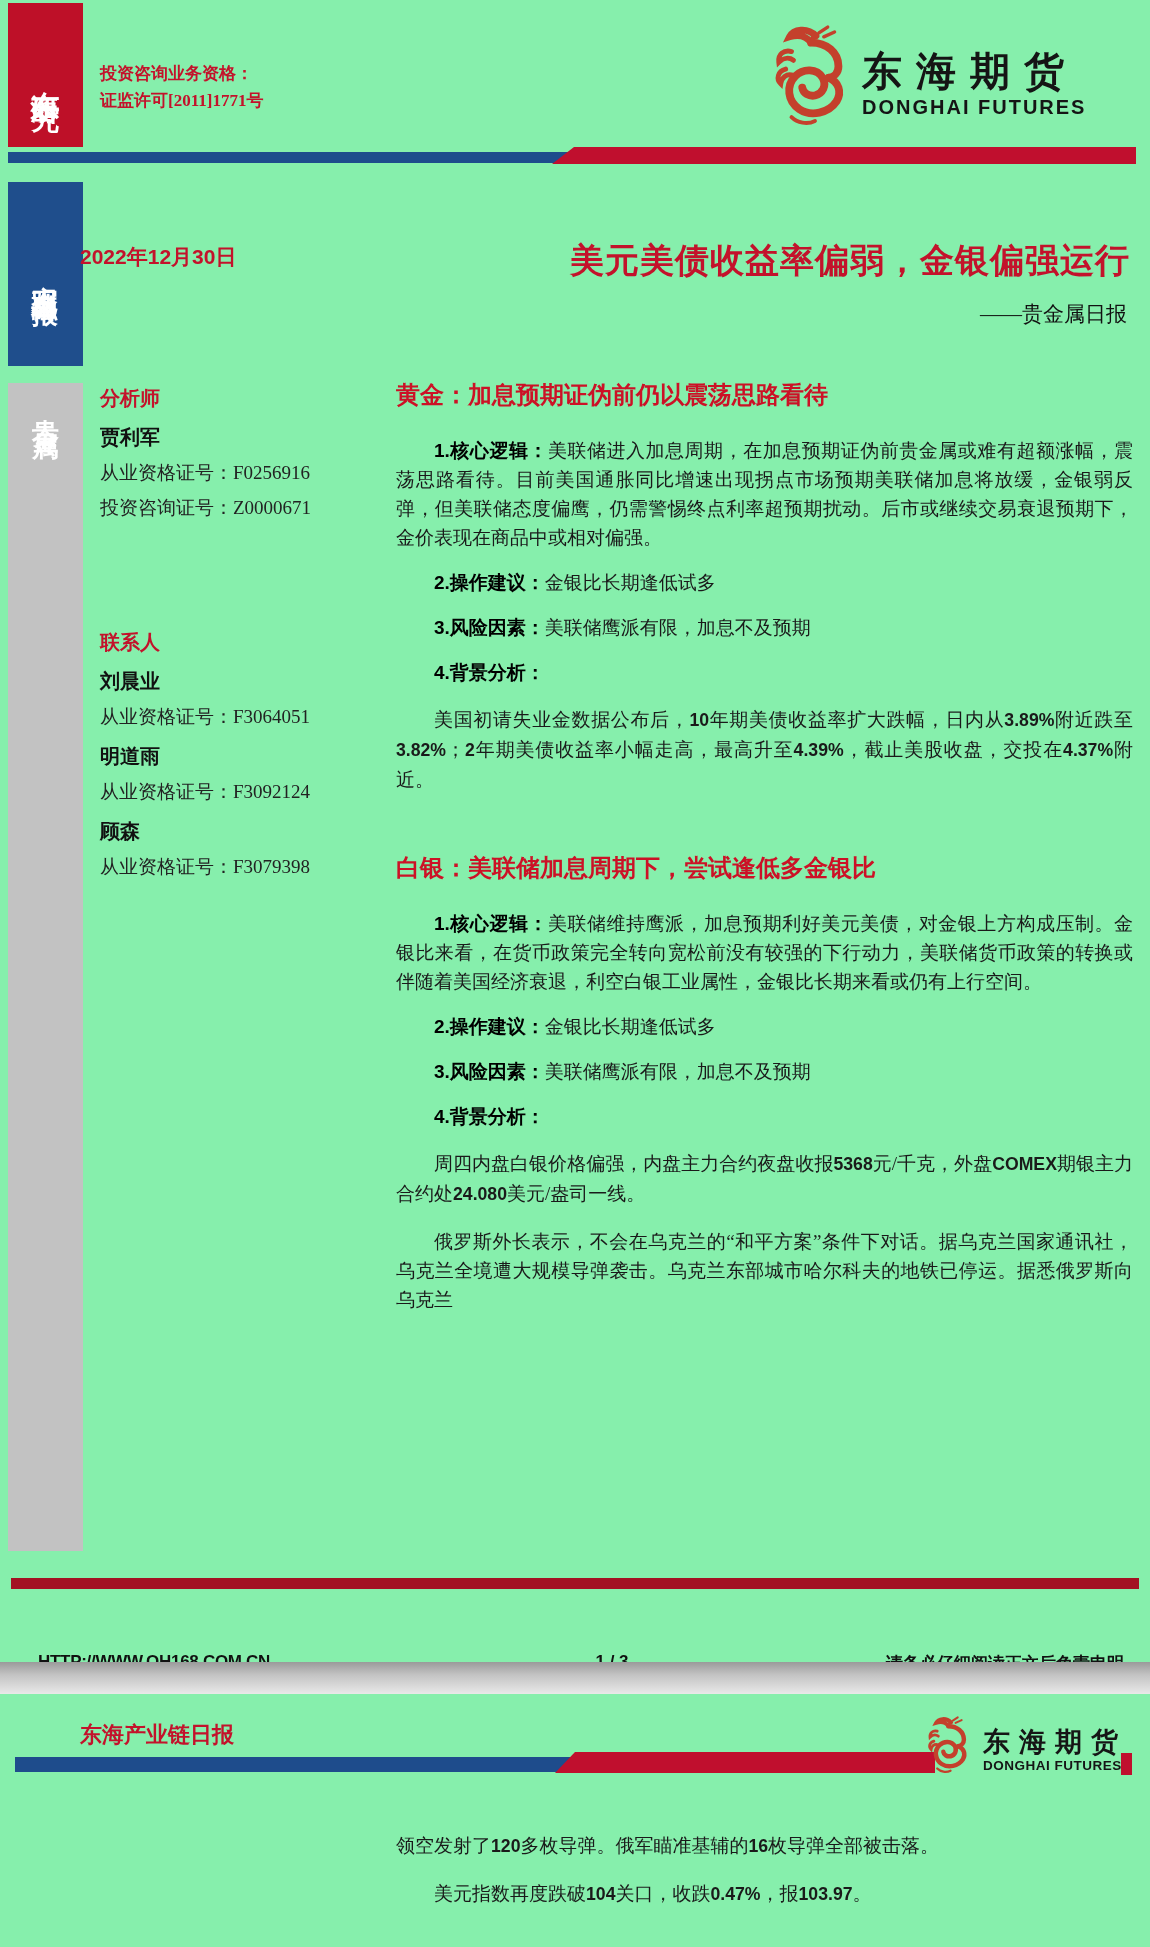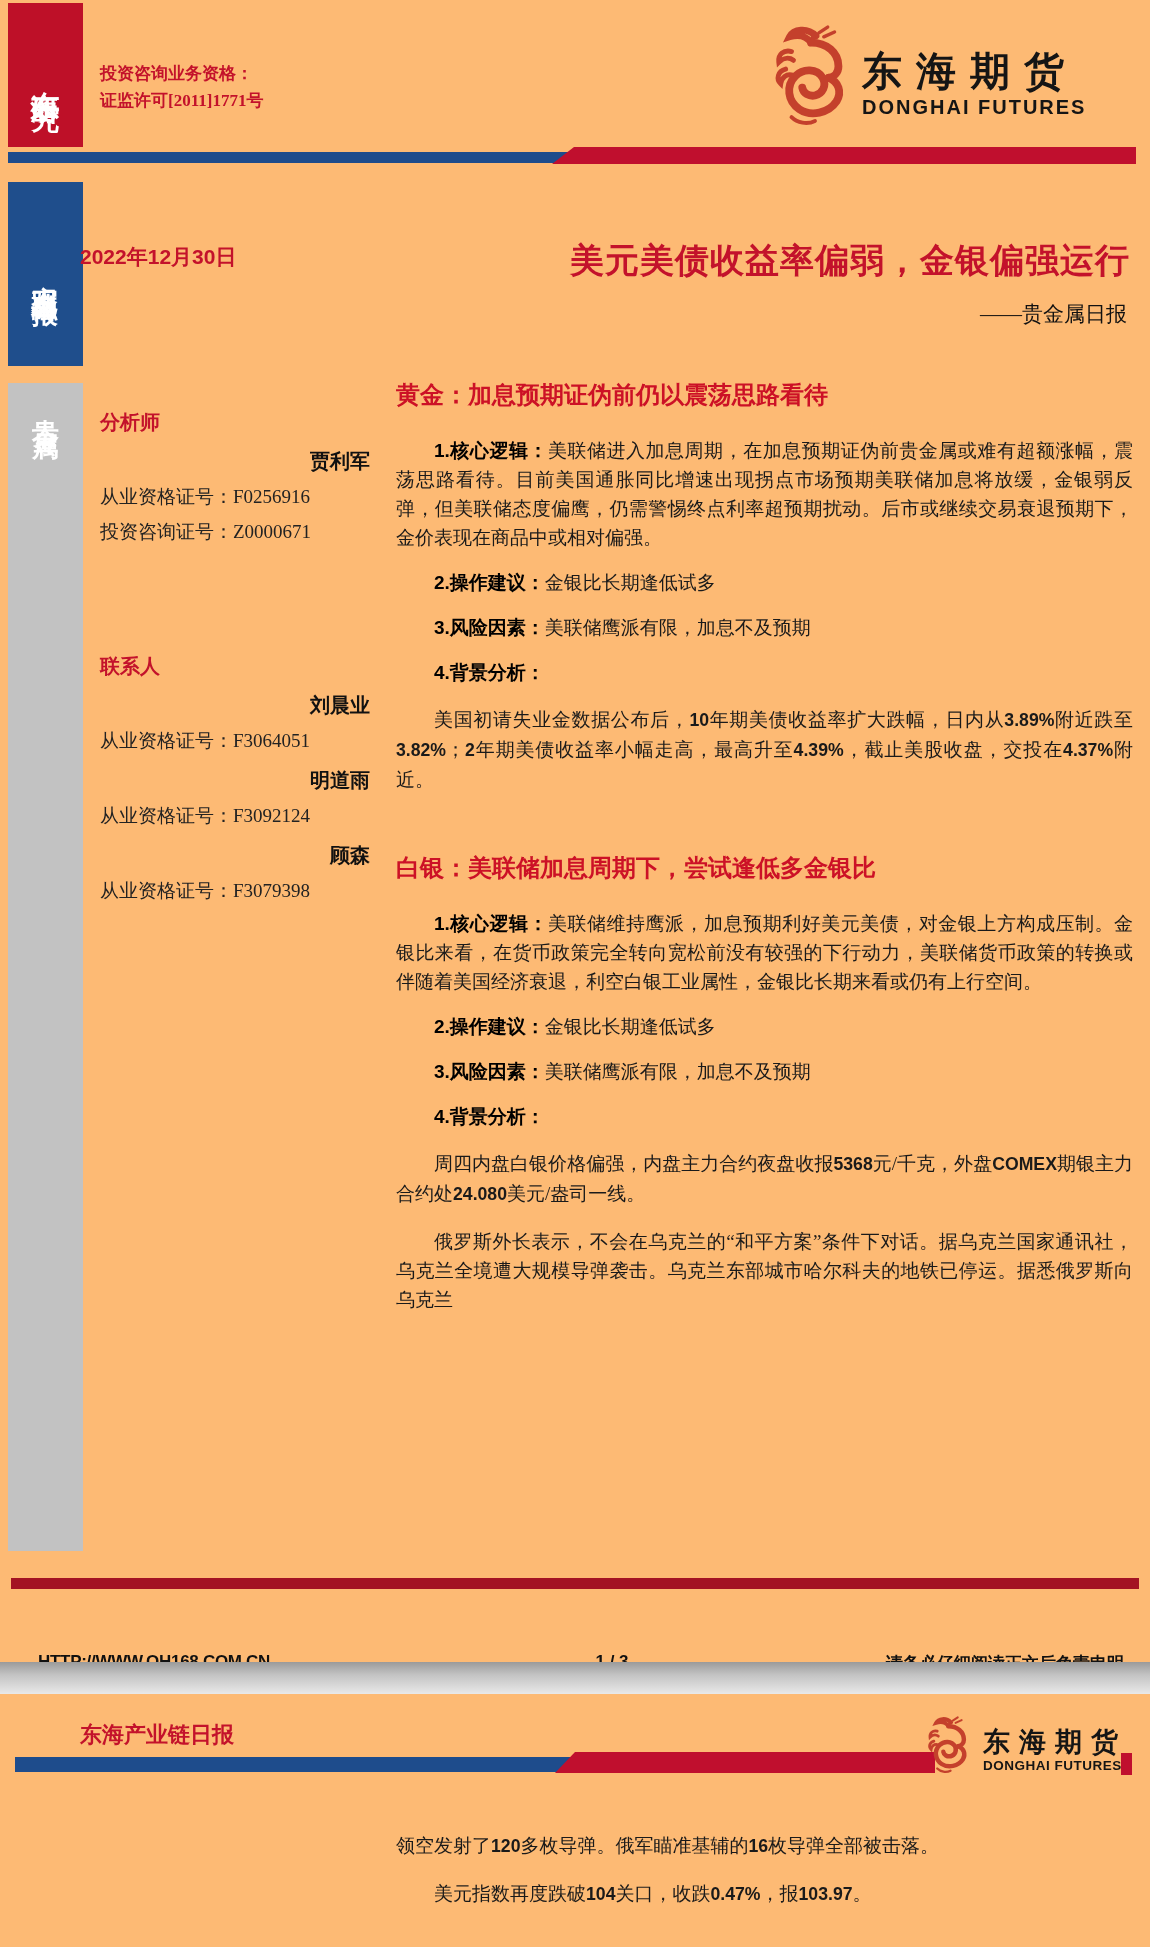--- a/index.html
+++ b/index.html
@@ -1,16 +1,16 @@
 <!DOCTYPE html>
 <html><head>
 <meta charset="utf-8">
 <style>
   html,body{margin:0;padding:0;background:#fff;}
-  #page{position:relative;width:1150px;height:1947px;background:#fdba74;overflow:hidden;
+  #page{position:relative;width:1150px;height:1947px;background:#86efac;overflow:hidden;
         font-family:"Liberation Serif","DejaVu Serif",serif;color:#1a1a1a;}
 
   
   .vbox{position:absolute;display:flex;flex-direction:column;align-items:center;justify-content:center;
         color:#fff;font-weight:bold;}
   .vbox .vtext{writing-mode:vertical-rl;text-orientation:upright;}
   #brand-box{left:8px;top:3px;width:75px;height:144px;background:#BE1028;
              font-size:29px;letter-spacing:4px;font-family:"Liberation Serif",serif;}
   #macro-box{left:8px;top:182px;width:75px;height:184px;background:#1F4E8C;
              font-size:26px;letter-spacing:3px;font-family:"Liberation Sans",sans-serif;}
@@ -33,23 +33,23 @@
 
   #date{position:absolute;left:80px;top:243px;font-size:21px;font-weight:bold;color:#C3122B;
         font-family:"Liberation Sans",sans-serif;}
   #doc-title{position:absolute;right:20px;top:238px;font-size:34px;font-weight:bold;color:#C3122B;
              letter-spacing:1px;white-space:nowrap;font-family:"Liberation Sans",sans-serif;}
   #doc-subtitle{position:absolute;right:23px;top:300px;font-size:21px;color:#111;}
 
   
   #analysts{position:absolute;left:100px;top:385px;width:270px;}
   .an-label{font-size:20px;line-height:26px;font-weight:bold;color:#C3122B;
-            font-family:"Liberation Sans",sans-serif;margin-top:24px;}
+            font-family:"Liberation Sans",sans-serif;}
   .an-name{font-size:20px;line-height:28px;font-weight:bold;color:#111;margin-top:12px;
-           font-family:"Liberation Sans",sans-serif;text-align:right;}
+           font-family:"Liberation Sans",sans-serif;}
   .an-cert{font-size:19px;line-height:26px;color:#222;margin-top:9px;}
   #contact-label{margin-top:108px;}
   .contact-item + .contact-item{}
   .contact-item .an-name{margin-top:12px;}
 
   
   #content1{position:absolute;left:396px;top:372px;width:737px;}
   .sec + .sec{margin-top:59px;}
   .sec-heading{font-size:24px;line-height:30px;font-weight:bold;color:#CC1126;
                font-family:"Liberation Sans",sans-serif;margin:8px 0 26px 0;}

